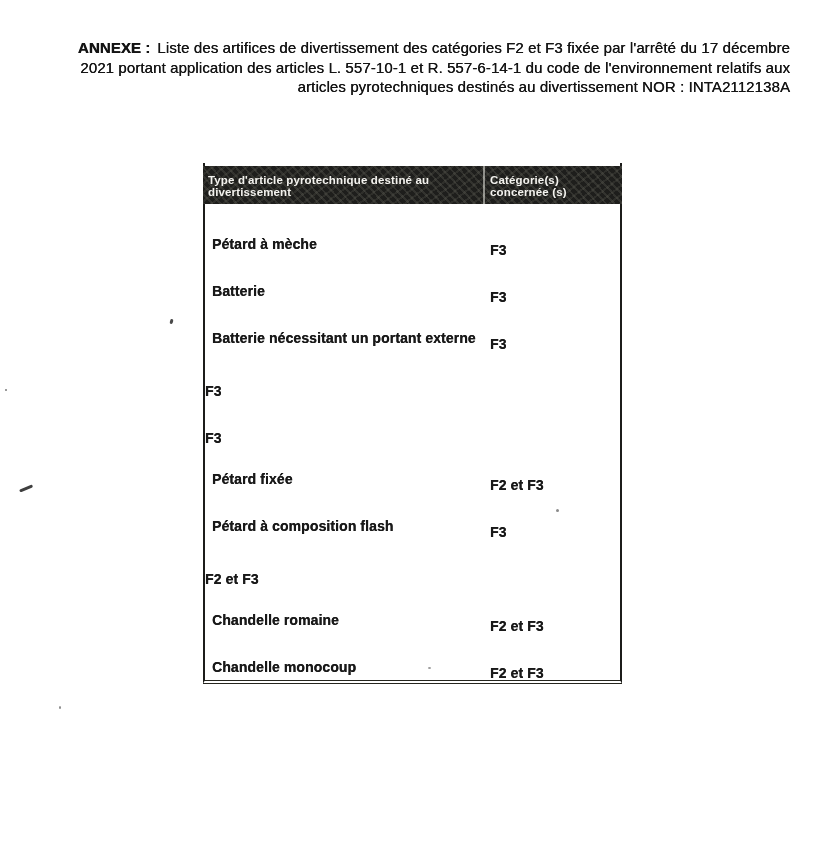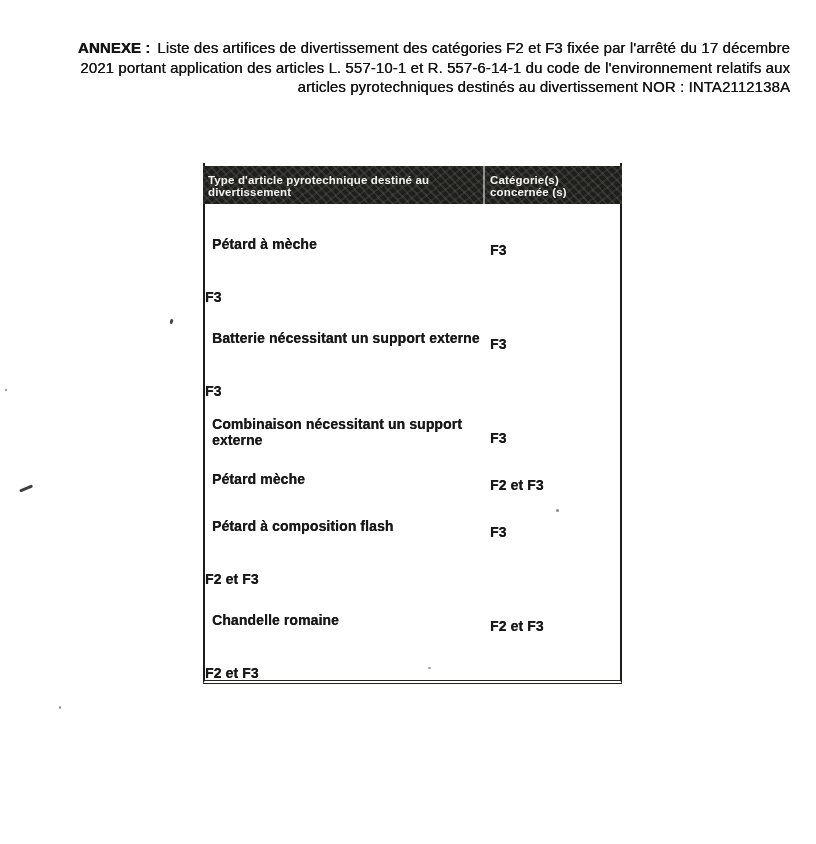--- a/index.html
+++ b/index.html
@@ -114,57 +114,58 @@
     <div class="th th-type">Type d'article pyrotechnique destiné au divertissement</div>
     <div class="th th-cat">Catégorie(s) concernée (s)</div>
   </div>
   <div class="tbody" id="table-body">
   <div class="row">
     <div class="cell-type">Pétard à mèche</div>
     <div class="cell-cat">F3</div>
   </div>
 
   <div class="row">
+    <div class="cell-type">Batterie</div>
     <div class="cell-cat">F3</div>
   </div>
 
   <div class="row">
-    <div class="cell-type">Batterie nécessitant un support externe</div>
+    <div class="cell-type">Batterie nécessitant un portant externe</div>
     <div class="cell-cat">F3</div>
   </div>
 
   <div class="row">
     <div class="cell-cat">F3</div>
   </div>
 
   <div class="row">
-    <div class="cell-type">Combinaison nécessitant un support externe</div>
     <div class="cell-cat">F3</div>
   </div>
 
   <div class="row">
-    <div class="cell-type">Pétard mèche</div>
+    <div class="cell-type">Pétard fixée</div>
     <div class="cell-cat">F2 et F3</div>
   </div>
 
   <div class="row">
     <div class="cell-type">Pétard à composition flash</div>
     <div class="cell-cat">F3</div>
   </div>
 
   <div class="row">
     <div class="cell-cat">F2 et F3</div>
   </div>
 
   <div class="row">
     <div class="cell-type">Chandelle romaine</div>
     <div class="cell-cat">F2 et F3</div>
   </div>
 
   <div class="row">
+    <div class="cell-type">Chandelle monocoup</div>
     <div class="cell-cat">F2 et F3</div>
   </div>
 </div>
 </div>
 
 <span class="speck apostrophe"></span>
 <span class="speck dot-a"></span>
 <span class="speck stroke"></span>
 <span class="speck dot-b"></span>
 <span class="speck dot-c"></span>

